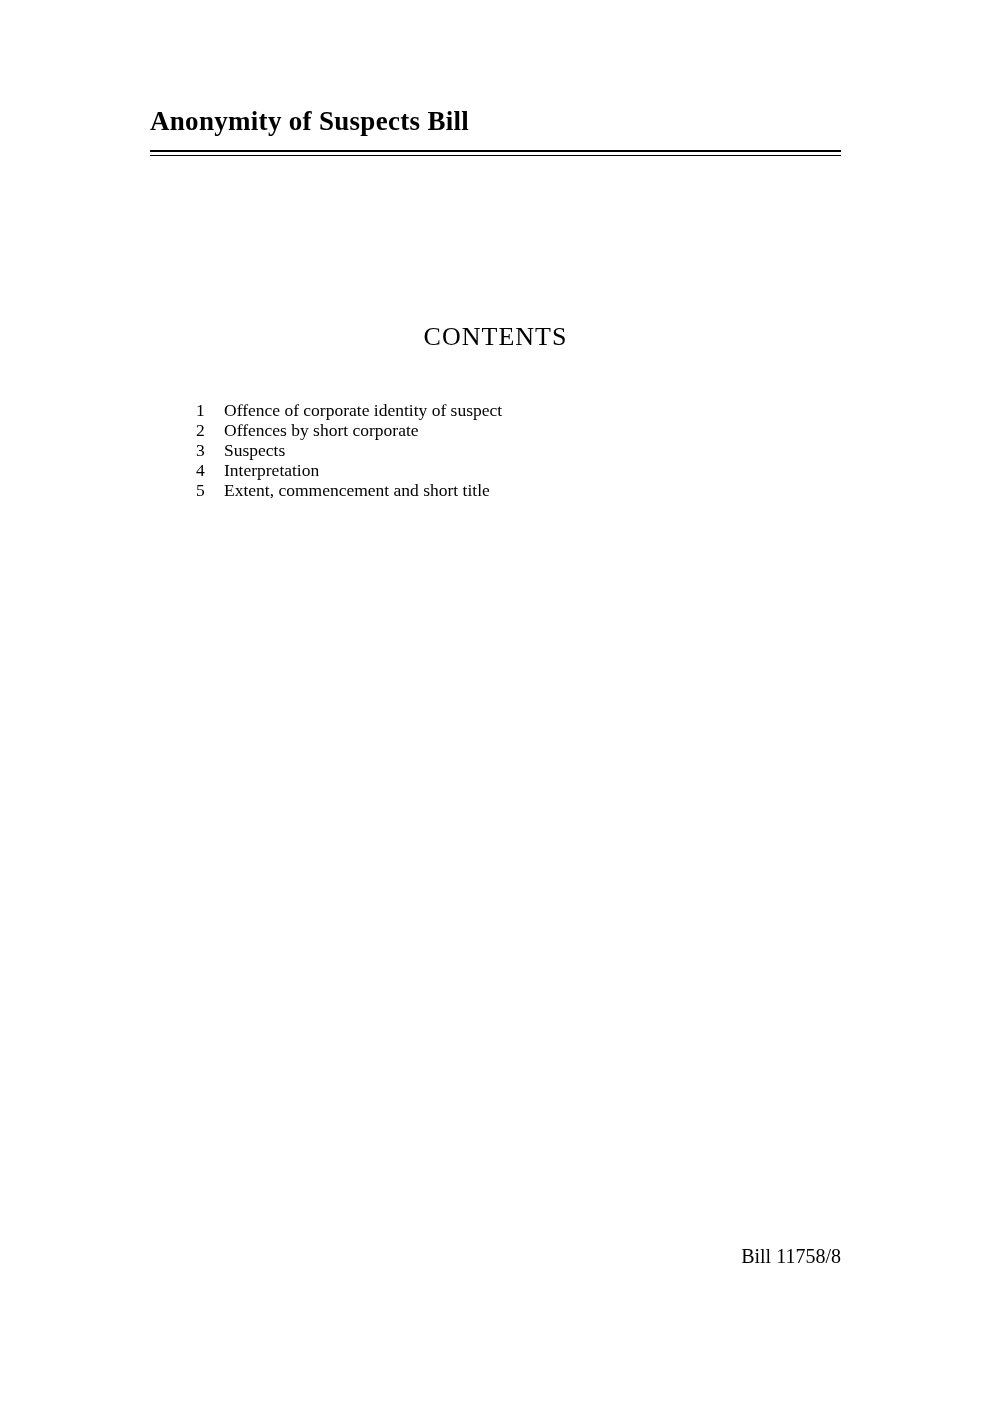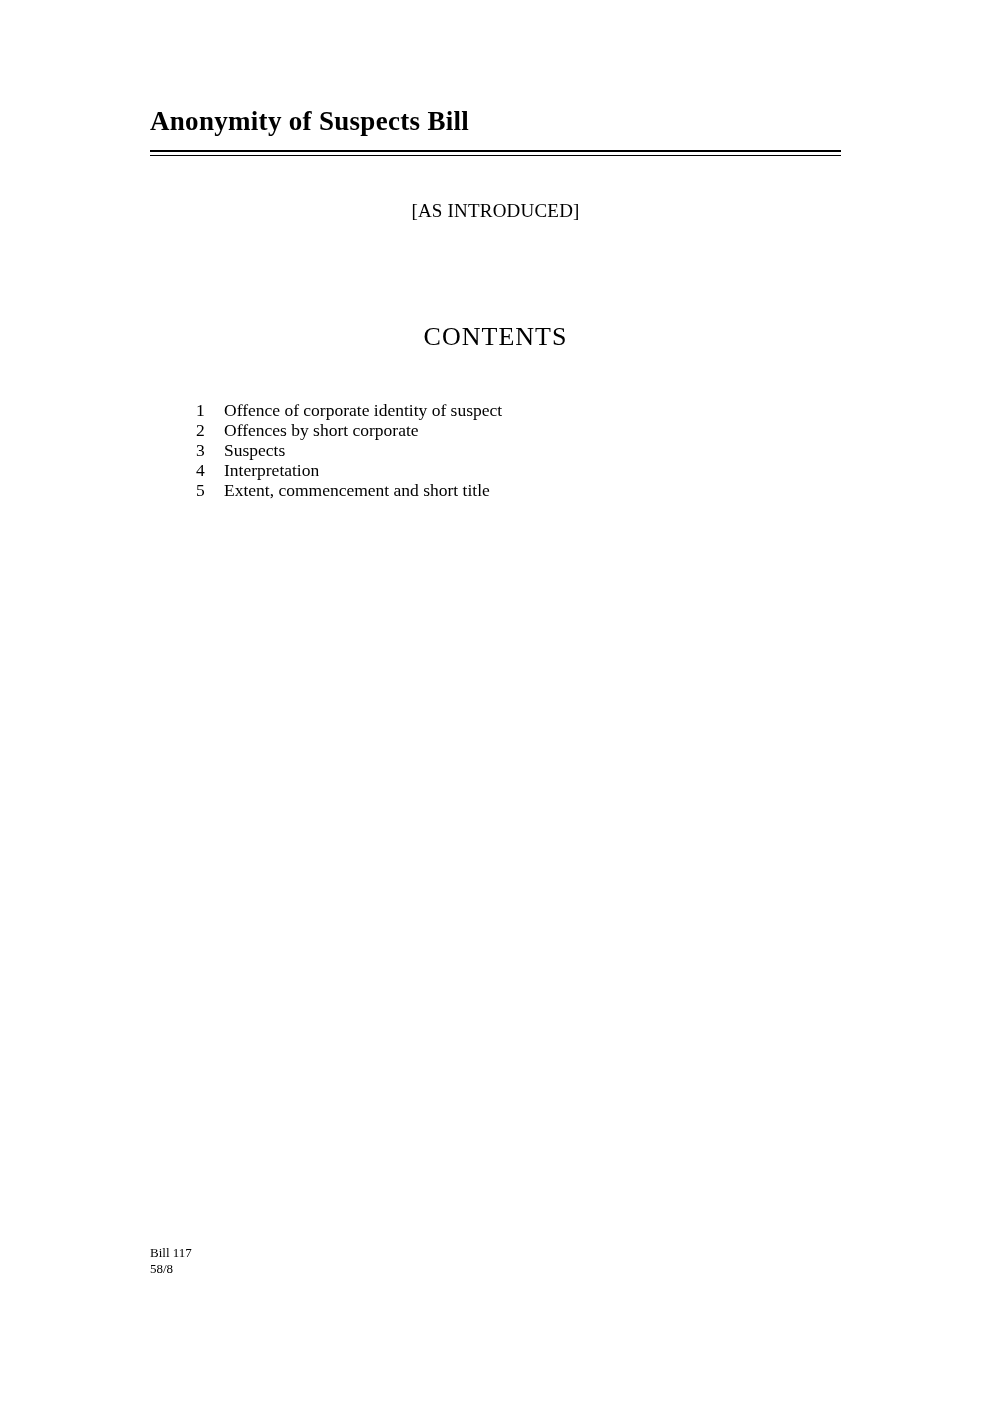--- a/index.html
+++ b/index.html
@@ -77,37 +77,35 @@
   }
   .toc-label {
     flex: 1 1 auto;
   }
   .footer {
     position: absolute;
     left: 150px;
     top: 1245px;
     width: 691px;
     display: flex;
-    justify-content: center;
-    font-size: 13px;
-    flex-direction: column;
+    justify-content: flex-end;
+    font-size: 20px;
   }
 </style>
 </head>
 <body>
 
 <div class="page">
 
   <div class="title-block">
     <div class="doc-title">Anonymity of Suspects Bill</div>
   </div>
 
   <div class="rule-double"></div>
 
-  <div class="as-introduced">[AS INTRODUCED]</div>
 
   <div class="contents-heading">CONTENTS</div>
 
   <div class="toc">
     <div class="toc-row">
       <span class="toc-num">1</span>
       <span class="toc-label">Offence of corporate identity of suspect</span>
     </div>
     <div class="toc-row">
       <span class="toc-num">2</span>

